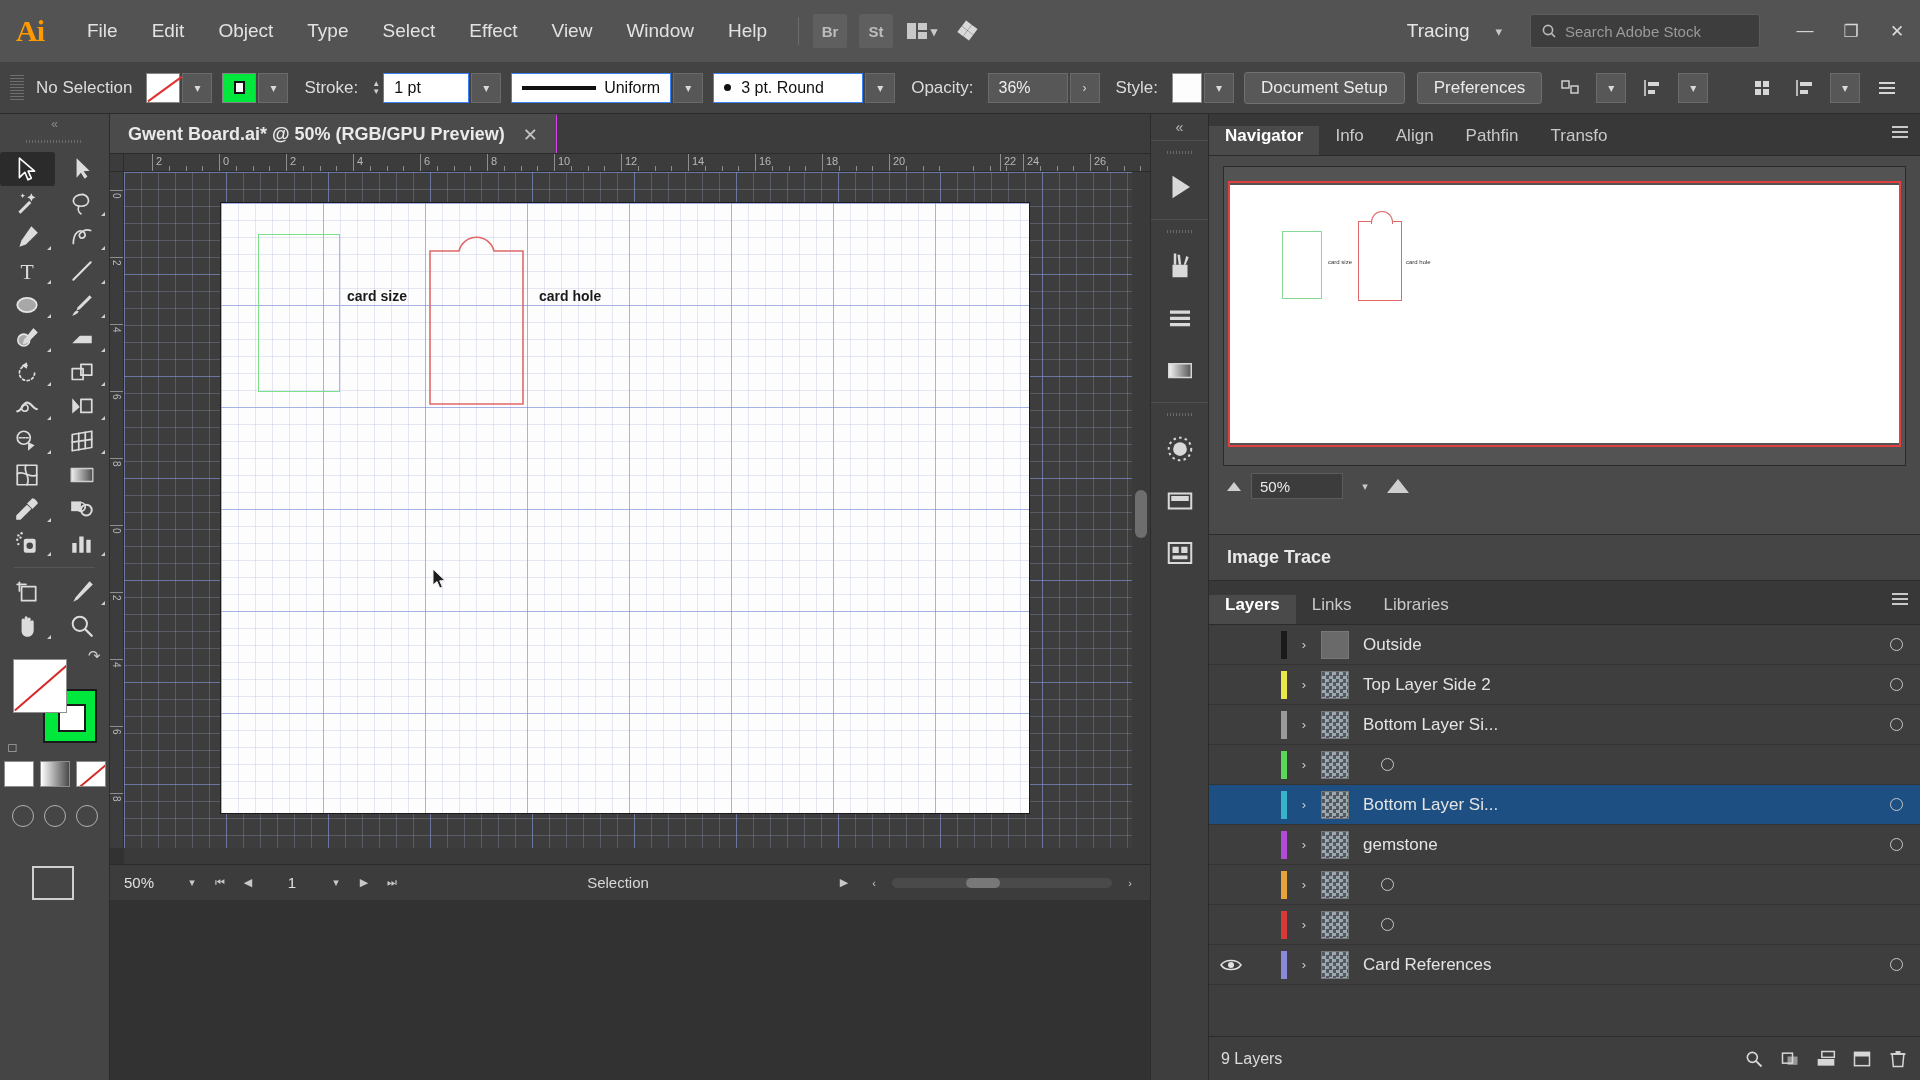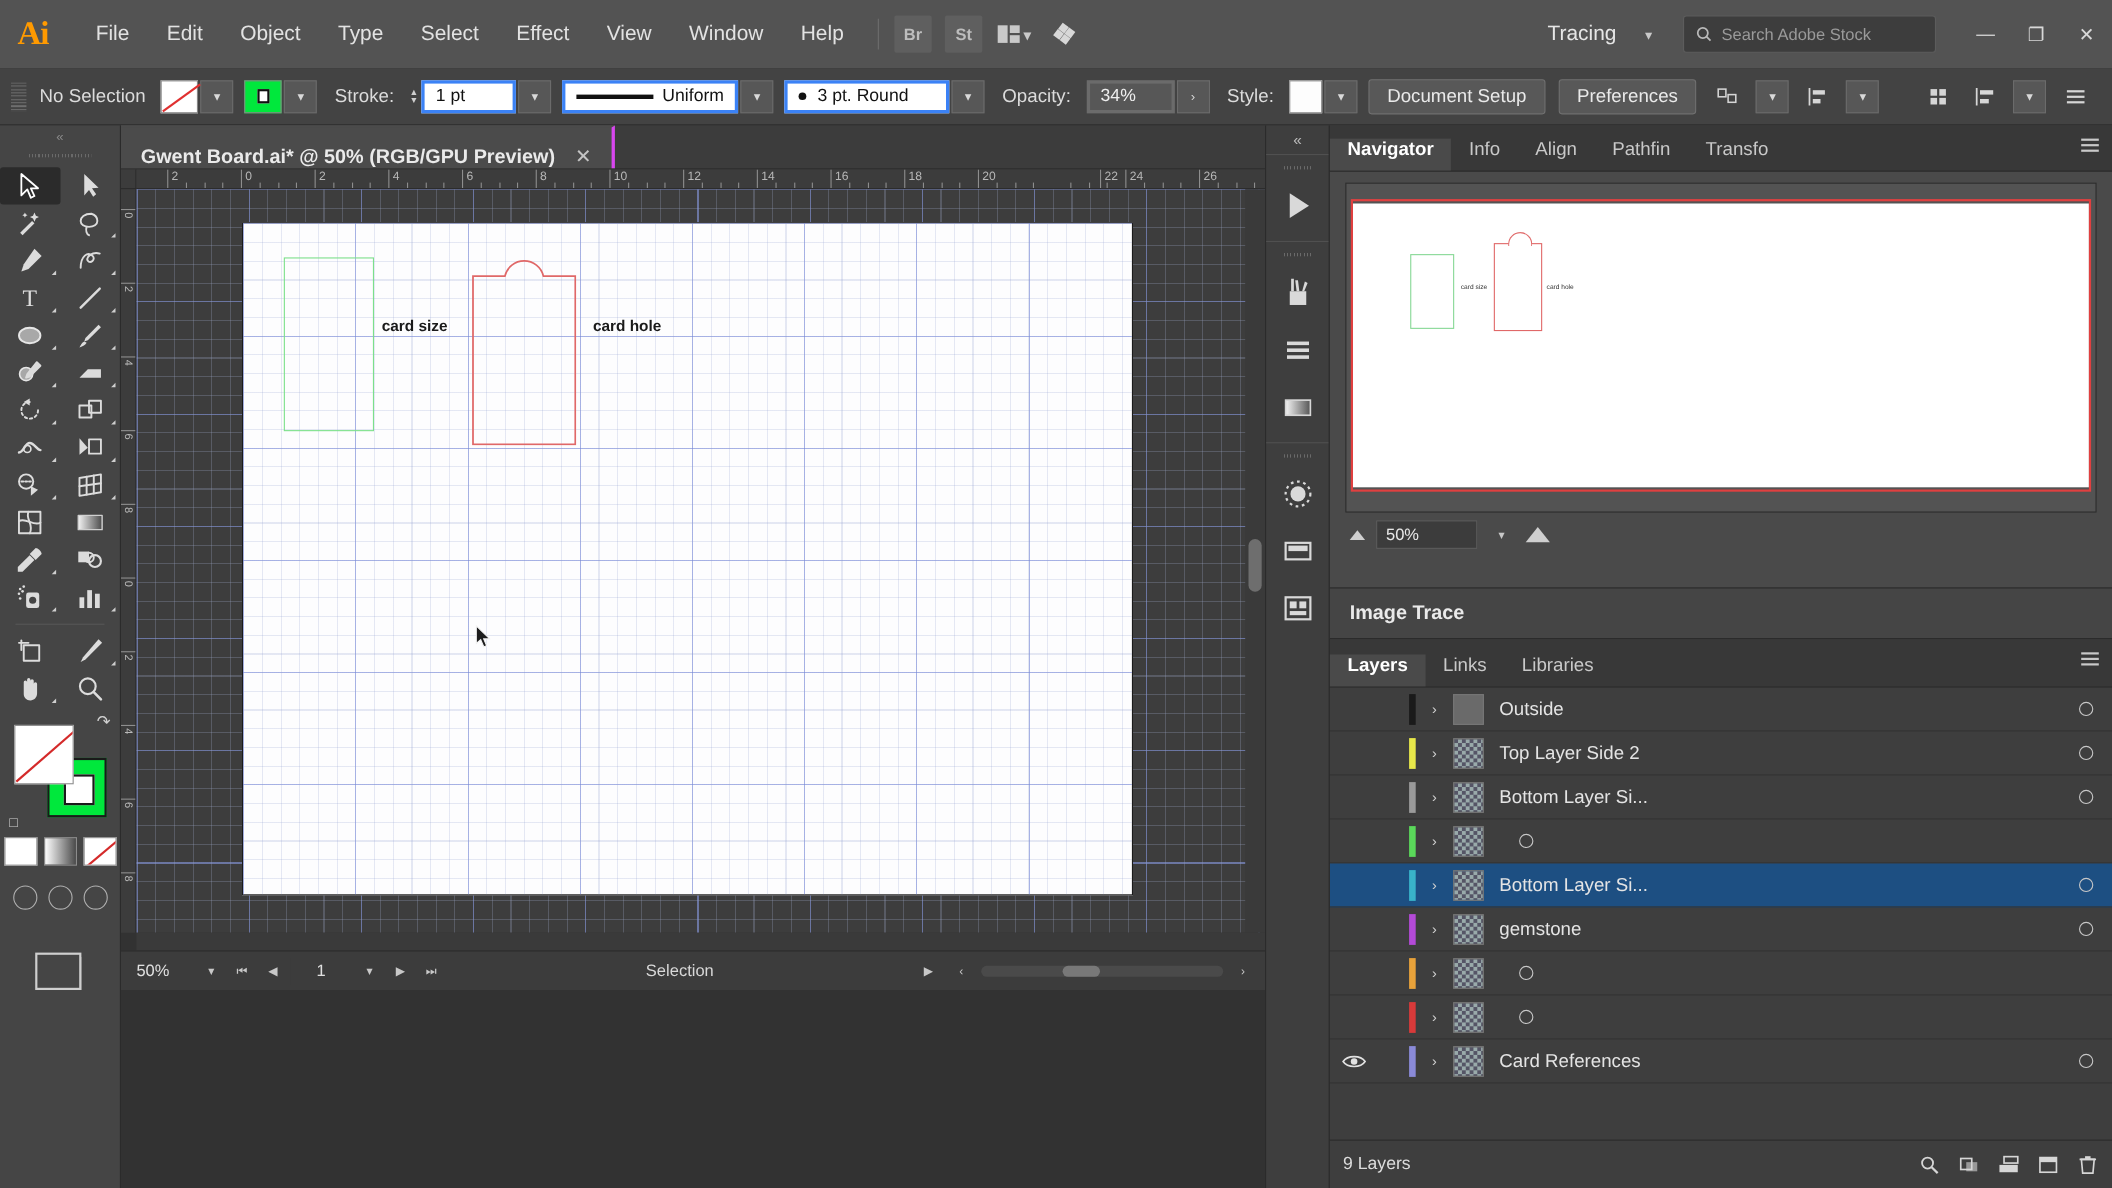--- a/index.html
+++ b/index.html
@@ -71,21 +71,21 @@
   }
   .swatch-stroke { background:#00e83c; display:flex; align-items:center; justify-content:center; }
   .swatch-stroke i { width:11px; height:13px; background:#fff; border:2px solid #111; display:block; }
   .dd {
     width:30px; height:30px; background:#575757; border:1px solid #6b6b6b;
     display:flex; align-items:center; justify-content:center; font-size:12px; color:#d9d9d9;
     margin-left:2px; margin-right:10px;
   }
   .cb-field {
     height:30px; background:#fff; color:#111; font-size:16px;
-    display:flex; align-items:center; padding:0 10px; border:3px solid #3b82f6;
+    display:flex; align-items:center; padding:0 10px; border:1px solid #3b82f6;
   }
   .stepper { display:flex; flex-direction:column; justify-content:center; margin-right:3px;
     font-size:8px; color:#cfcfcf; line-height:8px; }
   .strokeline { width:78px; height:4px; background:#111; margin-right:8px; }
   .dot { width:7px; height:7px; border-radius:50%; background:#111; margin-right:10px; }
   .cb-btn {
     height:32px; background:#585858; border:1px solid #707070; border-radius:3px;
     display:flex; align-items:center; padding:0 16px; font-size:17px; color:#eaeaea;
     margin-right:12px; white-space:nowrap;
   }
@@ -149,23 +149,23 @@
   .screenglyph { width:38px; height:30px; border:2px solid #cfcfcf; position:relative; }
   .screenglyph:before { content:""; position:absolute; left:-6px; top:-6px;
     width:38px; height:30px; border:2px solid #cfcfcf; background:#454545; }
 
   
   .tabbar {
     position:absolute; left:110px; top:114px; width:1040px; height:40px;
     background:#3c3c3c; border-bottom:1px solid #2b2b2b; display:flex; align-items:stretch;
   }
   .doctab {
-    display:flex; align-items:flex-end; gap:18px; padding:0 18px;
+    display:flex; align-items:center; gap:18px; padding:0 18px;
     background:#4b4b4b; font-size:18px; font-weight:bold; color:#eaeaea;
-    border-right:3px solid #d946ef; border-top:2px solid #4b4b4b;
+    border-right:1px solid #d946ef; border-top:2px solid #4b4b4b;
   }
   .tabclose { font-size:18px; color:#c4c4c4; font-weight:normal; }
 
   
   .rul-corner { position:absolute; left:110px; top:154px; width:14px; height:18px;
     background:#3c3c3c; border-right:1px solid #2b2b2b; border-bottom:1px solid #2b2b2b; }
   .ruler-h {
     position:absolute; left:124px; top:154px; width:1026px; height:18px;
     background:#3c3c3c; border-bottom:1px solid #2b2b2b; overflow:hidden;
   }
@@ -396,21 +396,21 @@
       <span class="strokeline"></span>
       <span>Uniform</span>
     </div>
     <div class="dd">▾</div>
     <div class="cb-field" style="width:150px">
       <span class="dot"></span>
       <span>3 pt. Round</span>
     </div>
     <div class="dd">▾</div>
     <div class="cb-label">Opacity:</div>
-    <div class="cb-field" style="width:80px;background:#575757;color:#eee;border-color:#6b6b6b">34%</div>
+    <div class="cb-field" style="width:80px;background:#575757;color:#eee;border-color:#6b6b6b">36%</div>
     <div class="dd">›</div>
     <div class="cb-label">Style:</div>
     <div class="style-sw"></div>
     <div class="dd">▾</div>
     <div class="cb-btn">Document Setup</div>
     <div class="cb-btn">Preferences</div>
     <div class="cb-icon">
       <svg width="22" height="20" viewBox="0 0 22 20">
         <rect x="2" y="3" width="7" height="7" fill="none" stroke="#d6d6d6" stroke-width="1.4"></rect>
         <rect x="11" y="8" width="7" height="7" fill="none" stroke="#d6d6d6" stroke-width="1.4"></rect>

